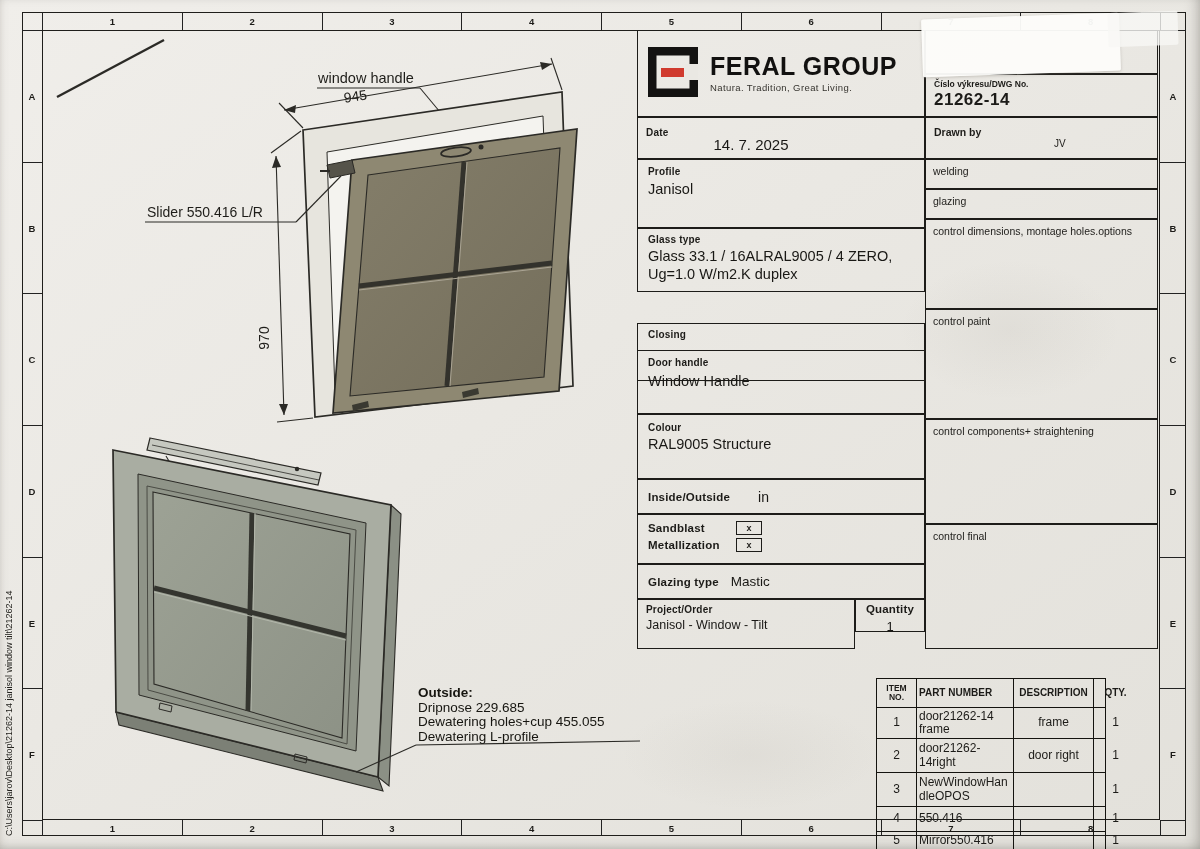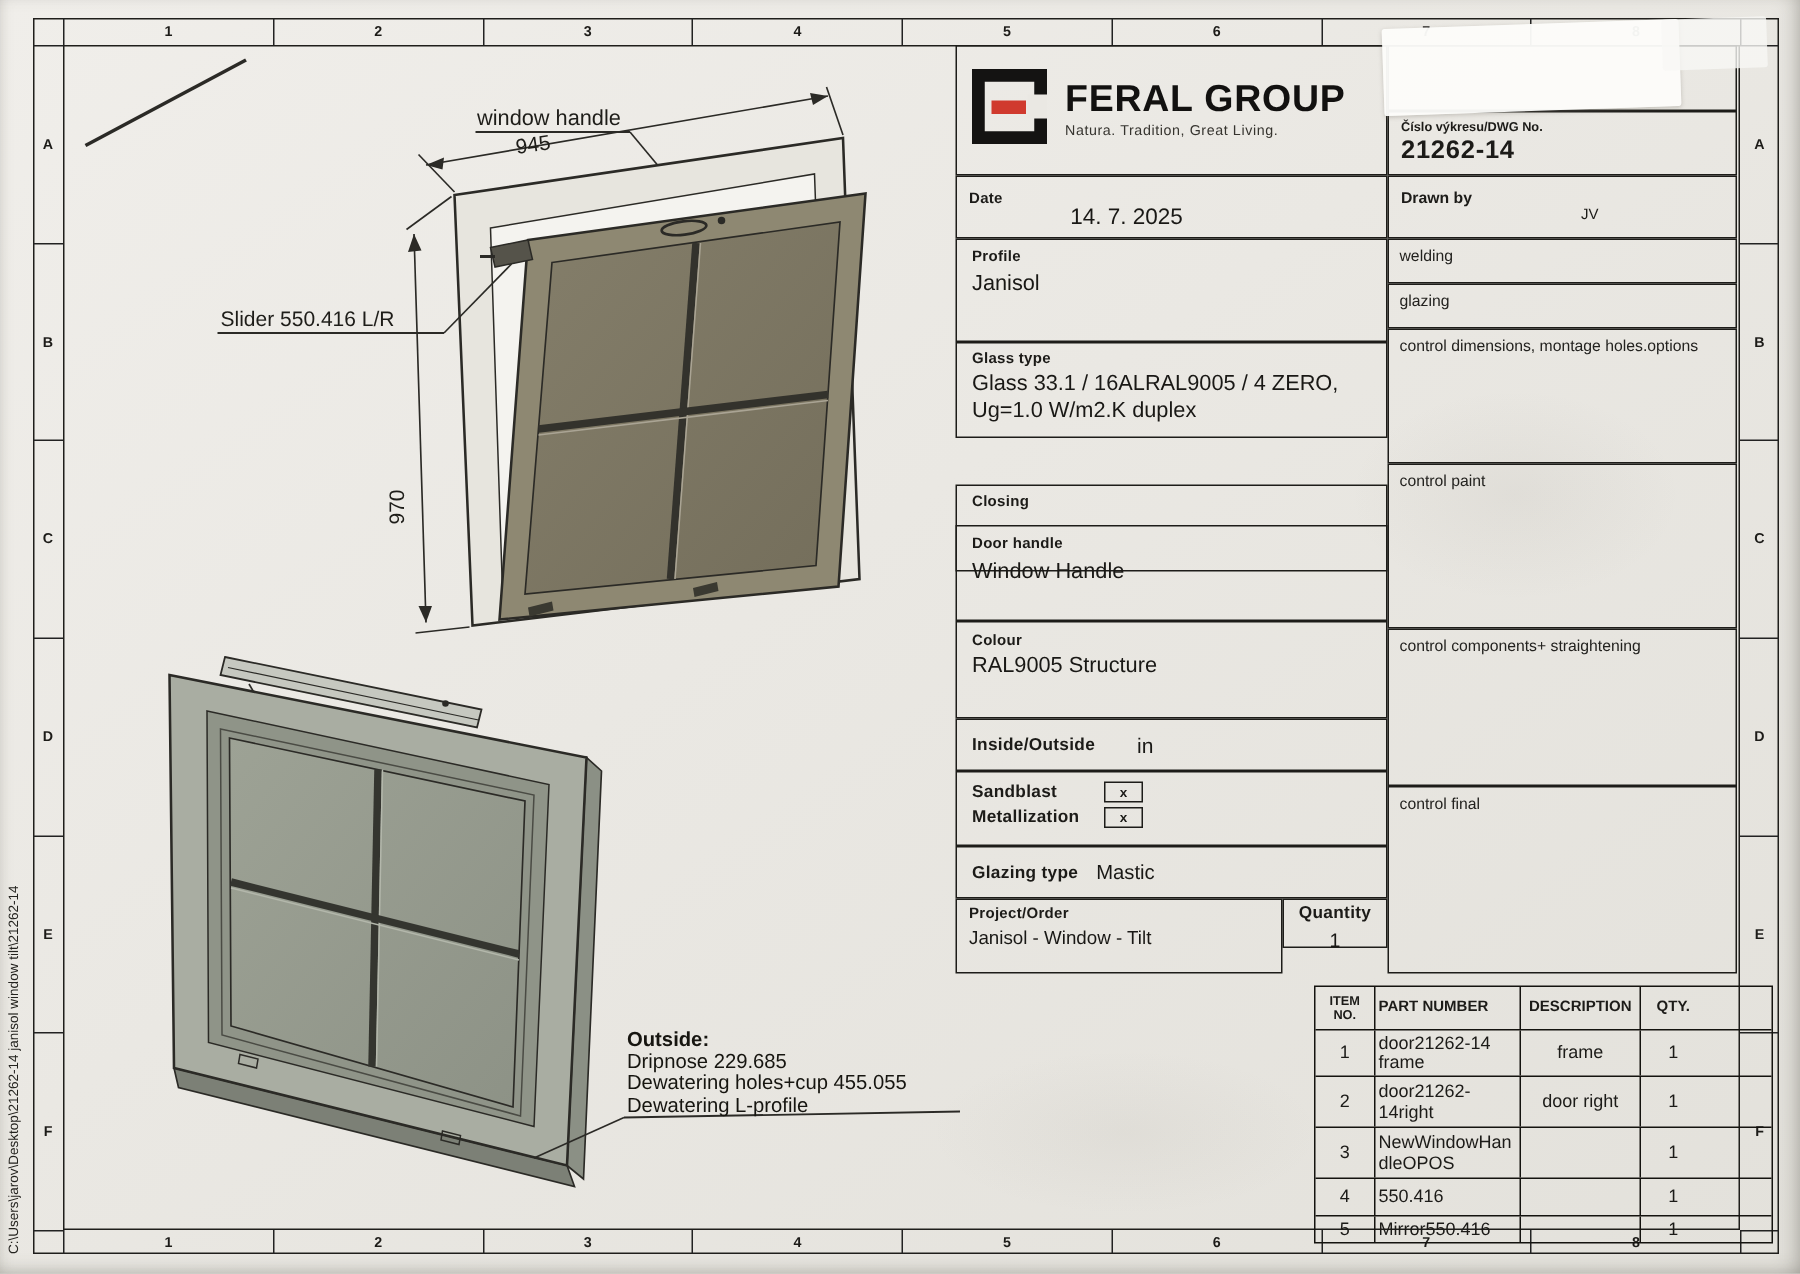--- a/index.html
+++ b/index.html
@@ -28,21 +28,21 @@
   .val{font-size:14.5px;color:#191815;}
   .ctrl{font-size:10.5px;padding:5px 7px;color:#23221f;}
   .logo-cell{display:flex;align-items:center;gap:12px;padding-left:10px;}
   .logo-name{font-size:25px;font-weight:800;letter-spacing:.5px;color:#121110;line-height:1;}
   .logo-tag{font-size:9.5px;color:#36342f;letter-spacing:.4px;margin-top:3px;}
   .chkrow{display:flex;align-items:center;margin:3px 0 0 10px;}
   .chkrow .lbl{width:88px;}
   .chkbox{width:26px;height:14px;border:1.5px solid #1d1c19;font-size:9px;font-weight:bold;
           display:flex;align-items:center;justify-content:center;}
   
-  .ptable{position:absolute;left:876px;top:657px;width:306px;border:1.7px solid #14130f;background:transparent;}
+  .ptable{position:absolute;left:876px;top:678px;width:230px;border:1.7px solid #14130f;background:transparent;}
   .prow{display:grid;grid-template-columns:40px 97px 80px 43px;border-bottom:1.4px solid #14130f;}
   .prow:last-child{border-bottom:none;}
   .pcell{border-right:1.4px solid #14130f;display:flex;align-items:center;justify-content:center;
          font-size:12px;line-height:1.1;overflow:hidden;padding:1px 2px;}
   .pcell:last-child{border-right:none;}
   .pcell.c1{justify-content:flex-start;text-align:left;overflow-wrap:anywhere;word-break:break-word;}
   .phead .pcell{font-size:10px;font-weight:bold;white-space:pre-line;text-align:center;line-height:1.05;}
   .phead .pcell.c0{font-size:8.5px;}
   .footer{position:absolute;left:430px;top:834px;width:360px;text-align:center;
           font-size:12.5px;font-weight:bold;letter-spacing:.4px;color:#16150f;}

